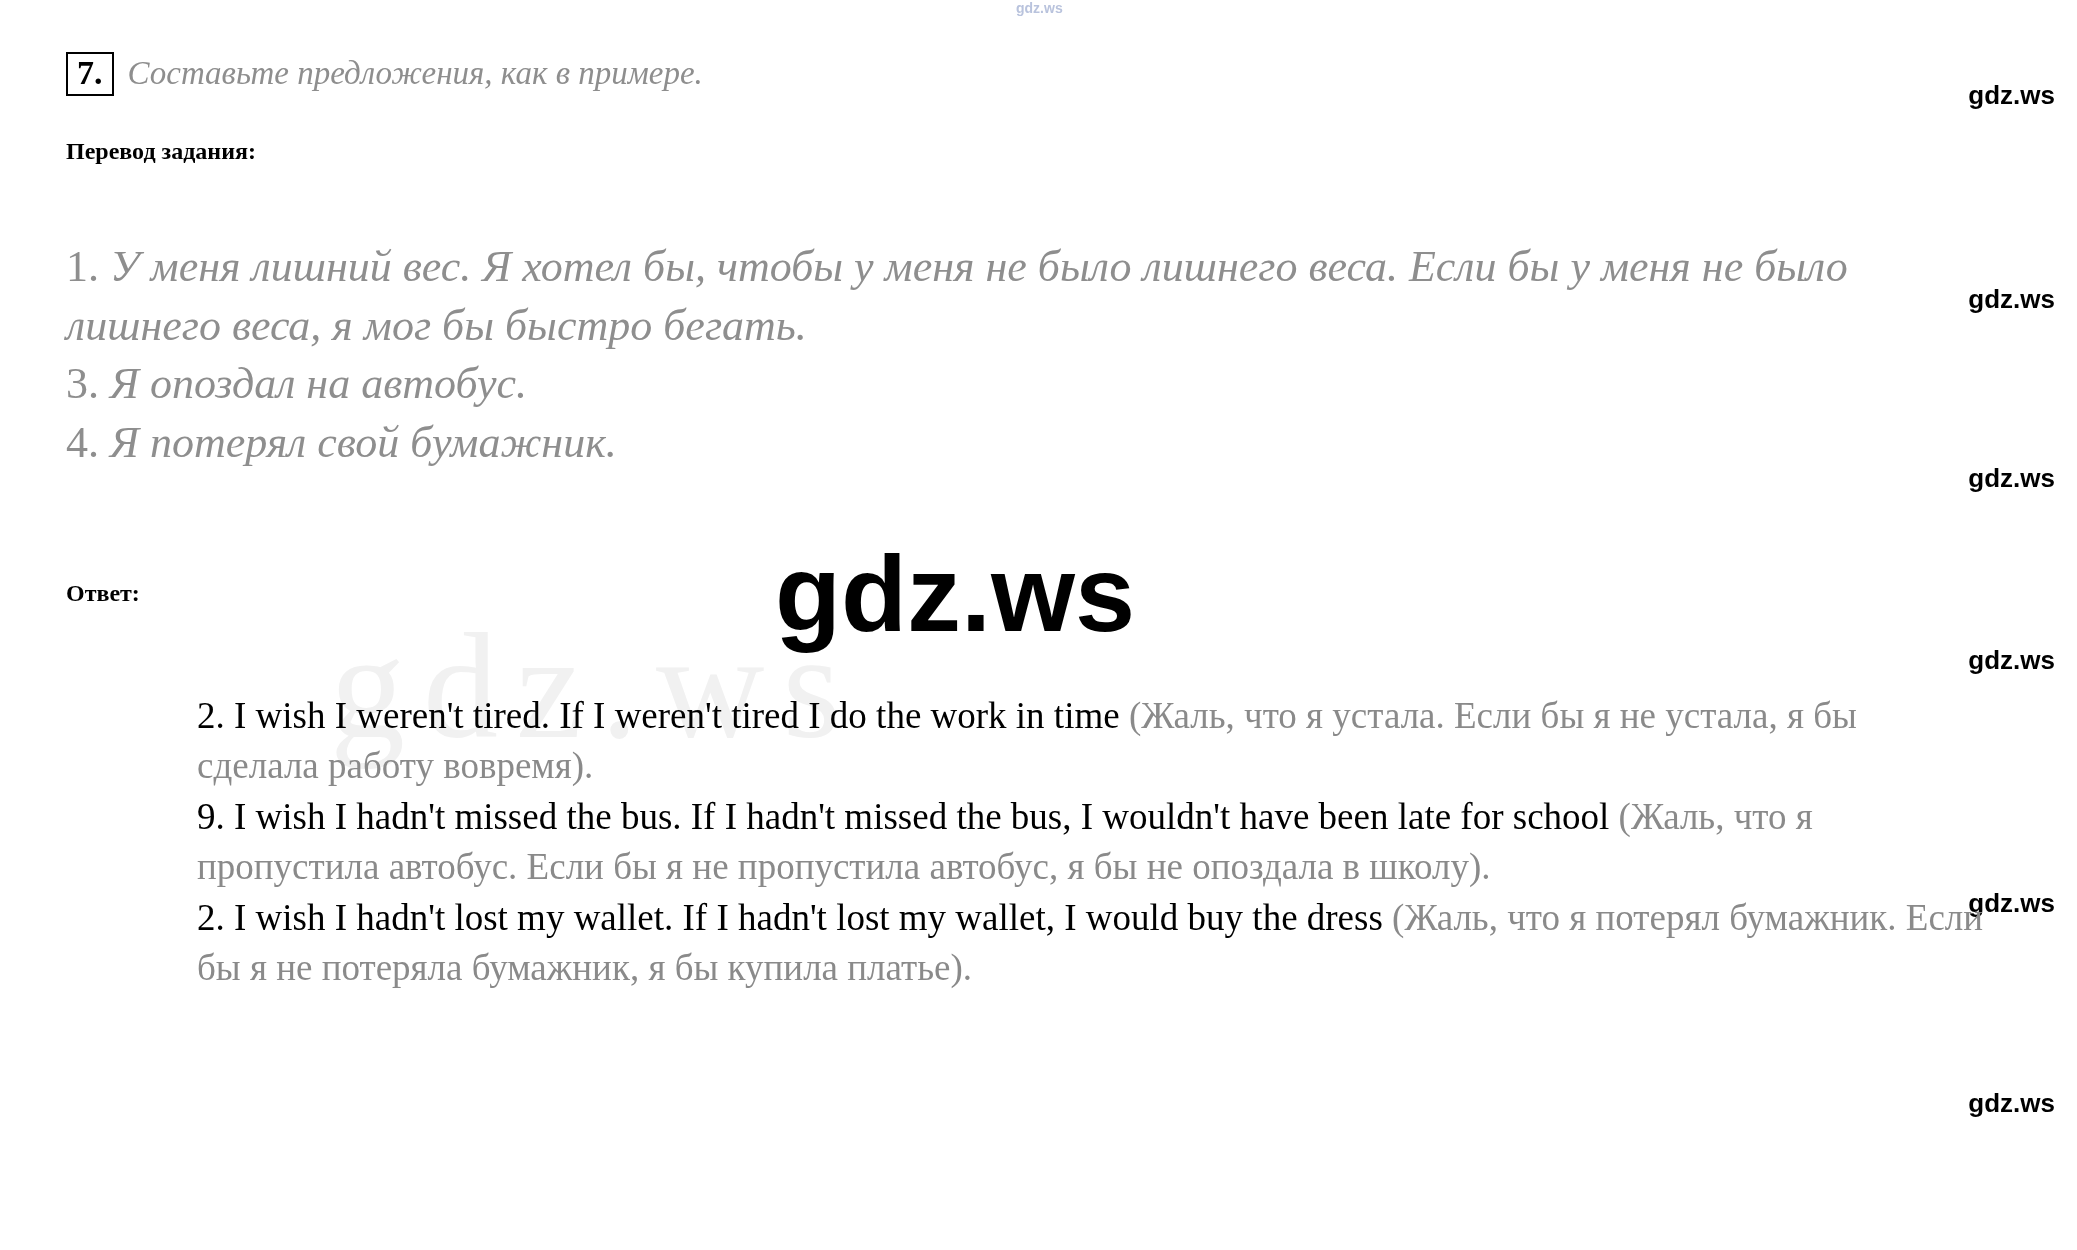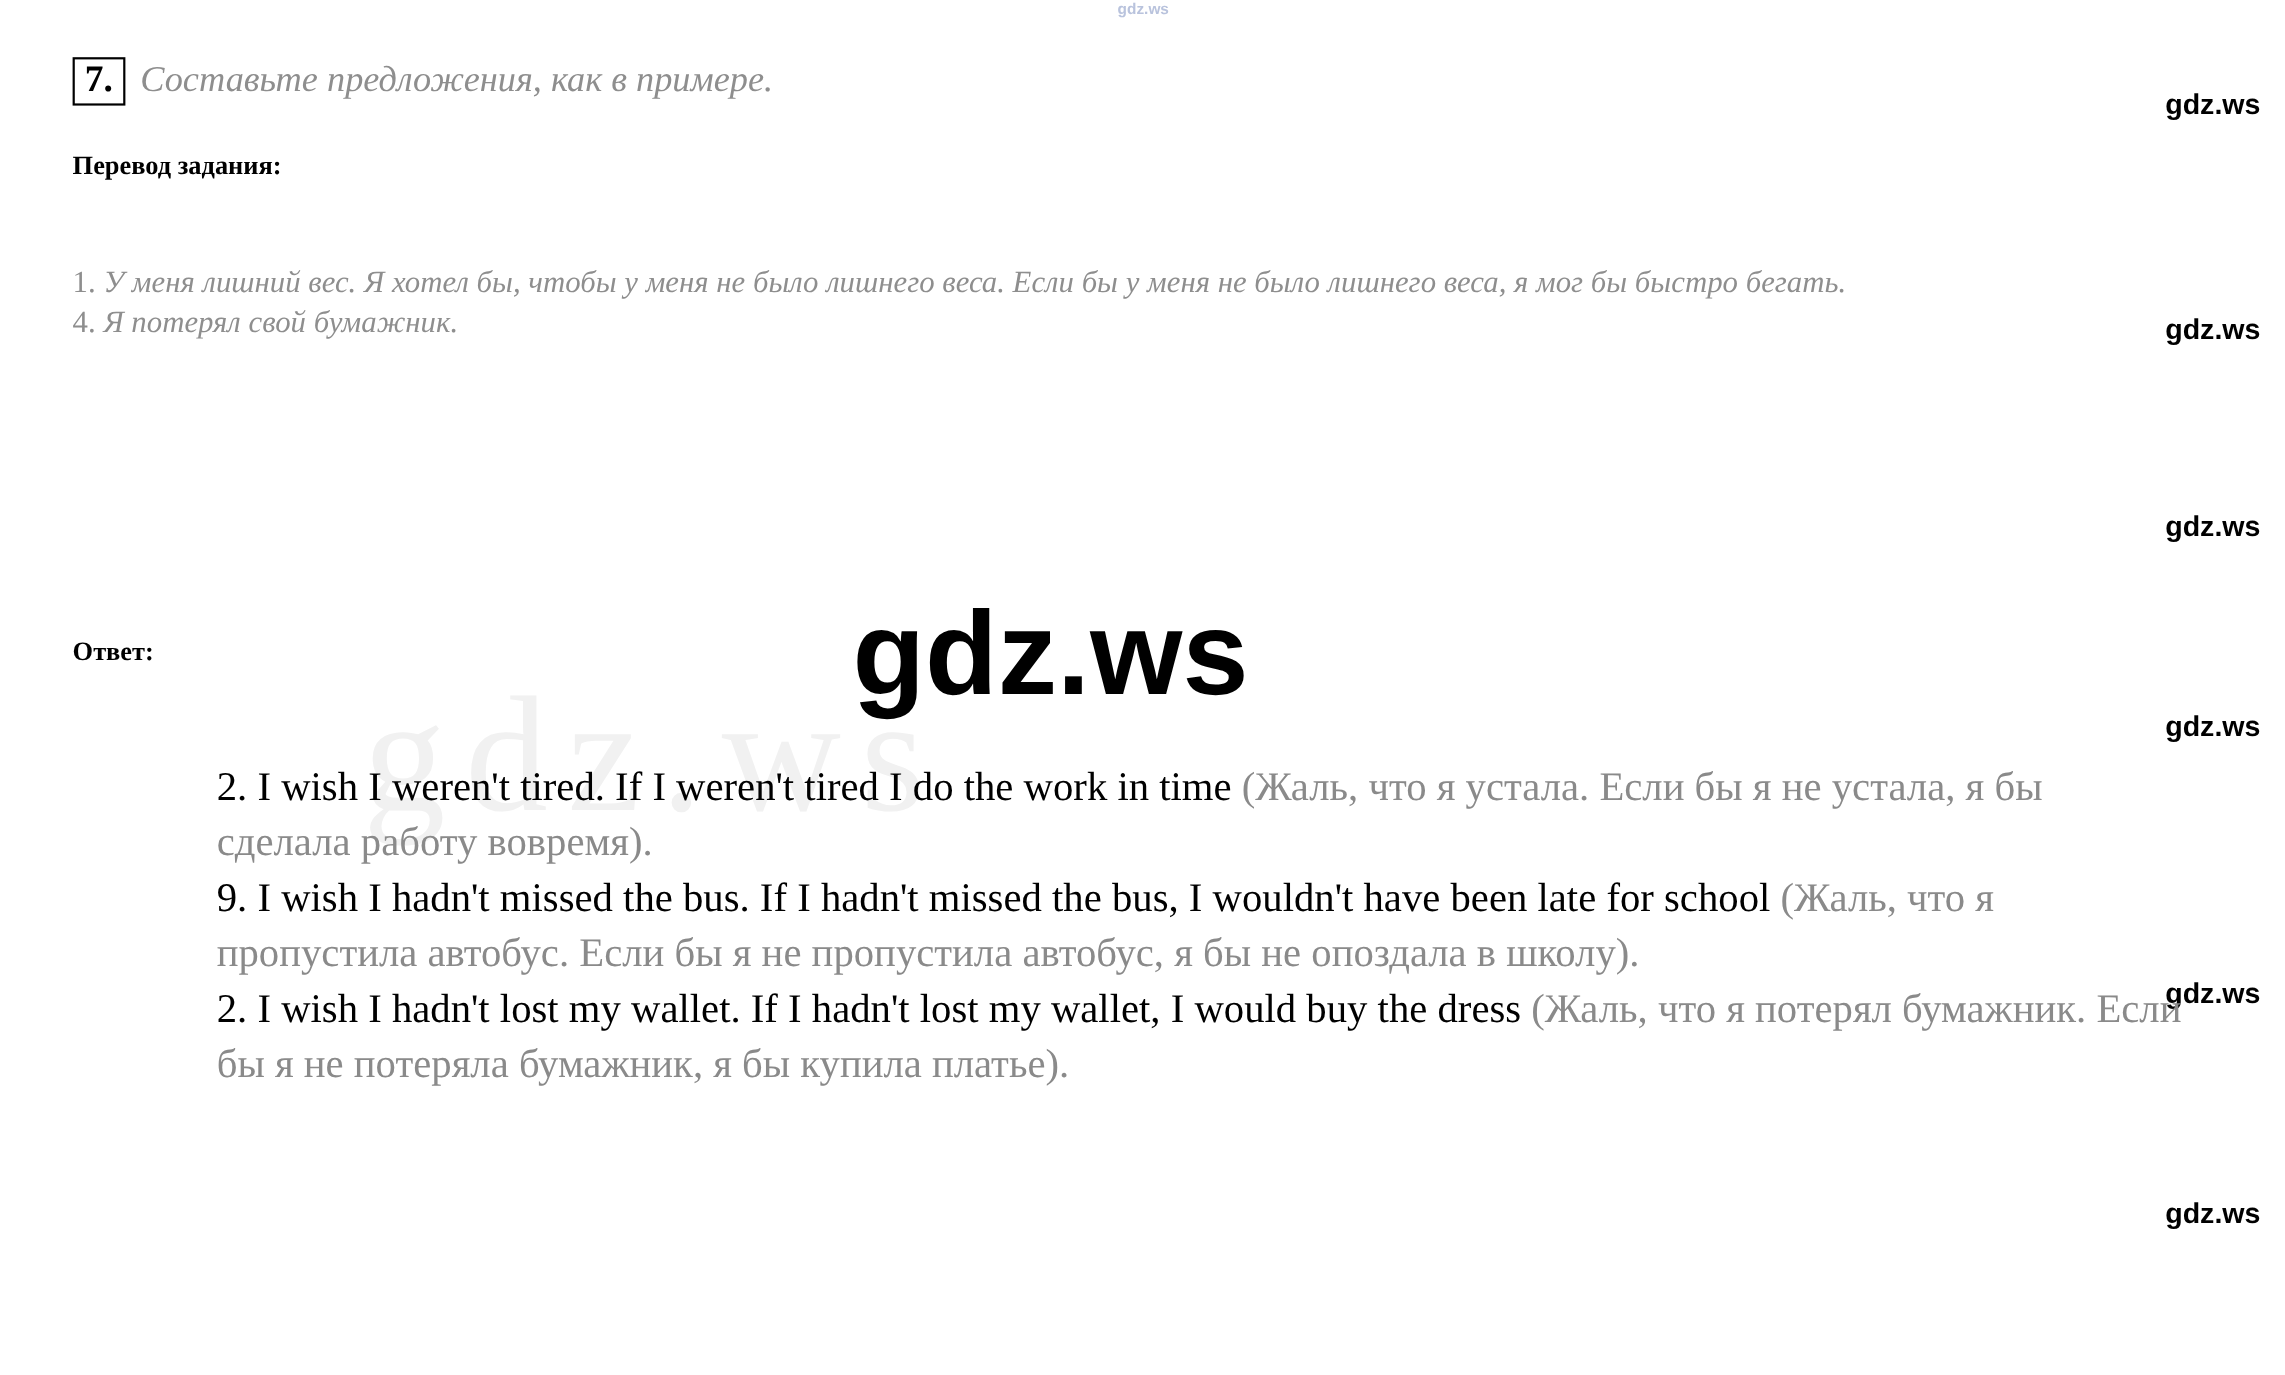--- a/index.html
+++ b/index.html
@@ -99,21 +99,21 @@
     color: #000;
   }
   .lbl-translation { top: 138px; left: 66px; }
   .lbl-answer { top: 580px; left: 66px; }
 
   .translation {
     position: absolute;
     top: 238px;
     left: 66px;
     width: 1900px;
-    font-size: 28px;
+    font-size: 44px;
     font-style: italic;
     color: #8e8e8e;
     line-height: 1.33;
   }
   .translation .item { margin: 0; }
   .translation .item .num { font-style: normal; }
 
   .answer {
     position: absolute;
     top: 690px;
@@ -147,20 +147,24 @@
   </div>
 
   <div class="section-label lbl-translation">Перевод задания:</div>
 
   <div class="translation">
     <p class="item">
       <span class="num">1.</span>
       <span>У меня лишний вес. Я хотел бы, чтобы у меня не было лишнего веса. Если бы у меня не было лишнего веса, я мог бы быстро бегать.</span>
     </p>
     <p class="item">
+      <span class="num">3.</span>
+      <span>Я опоздал на автобус.</span>
+    </p>
+    <p class="item">
       <span class="num">4.</span>
       <span>Я потерял свой бумажник.</span>
     </p>
   </div>
 
   <div class="section-label lbl-answer">Ответ:</div>
 
   <div class="answer">
     <p>
       <span class="en">2. I wish I weren't tired. If I weren't tired I do the work in time </span><span class="ru">(Жаль, что я устала. Если бы я не устала, я бы сделала работу вовремя).</span>

